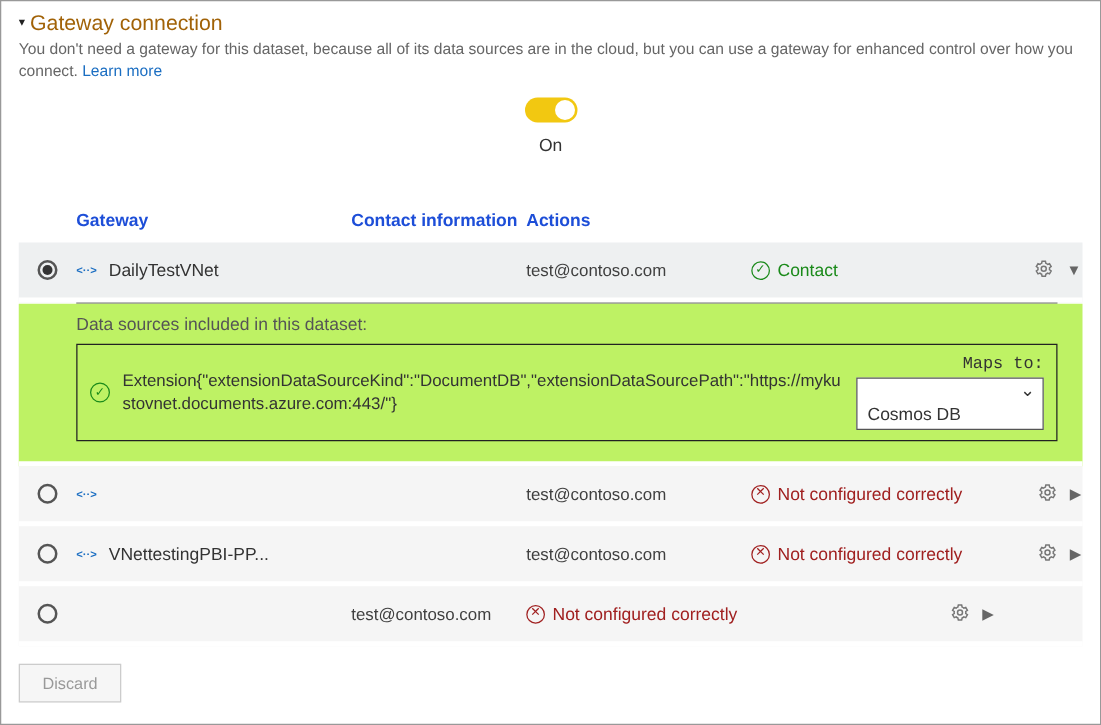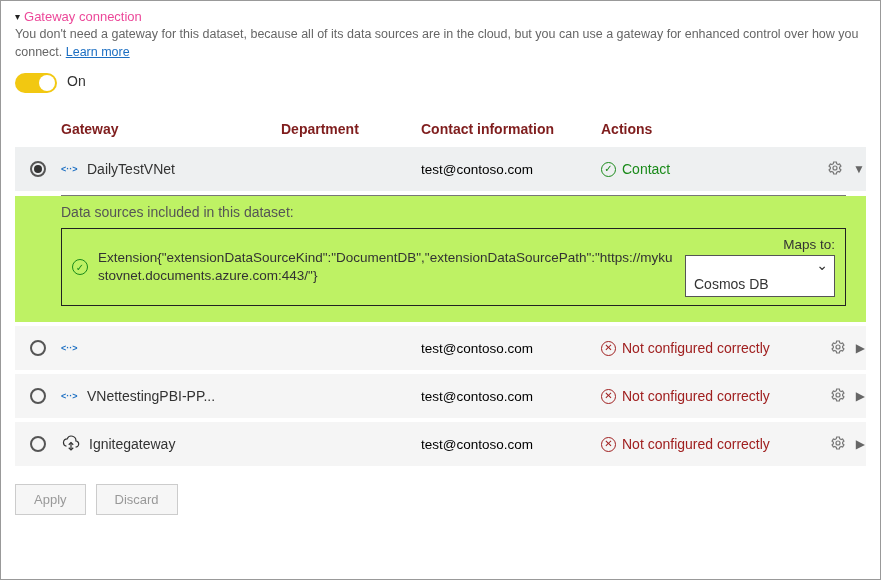--- a/index.html
+++ b/index.html
@@ -22,40 +22,41 @@
     align-items: center;
     gap: 4px;
     margin-bottom: 2px;
   }
   .caret {
     font-size: 10px;
     line-height: 1;
     color: #222;
   }
   .section-title {
-    font-size: 13px;
-    color: #ec4899;
+    font-size: 17px;
+    color: #a16207;
   }
   .desc {
     font-size: 12.5px;
     color: #666;
     line-height: 1.4;
     margin-bottom: 12px;
   }
-  .desc a { color: #1b6ec2; text-decoration: underline; cursor: pointer; }
+  .desc a { color: #1b6ec2; cursor: pointer; }
   .sub-label {
     font-size: 14px;
     color: #444;
     margin-bottom: 8px;
   }
   .toggle-row {
     display: flex;
-    align-items: flex-start;
+    align-items: center;
     gap: 10px;
-    margin-bottom: 18px;
+    margin-bottom: 34px;
+    flex-direction: column;
   }
   .toggle {
     width: 42px;
     height: 20px;
     background: #f2c811;
     border-radius: 10px;
     position: relative;
     cursor: pointer;
   }
   .toggle .knob {
@@ -72,21 +73,21 @@
   .table { width: 100%; }
   .thead, .row {
     display: grid;
     grid-template-columns: 46px 220px 140px 180px 200px 70px;
     align-items: center;
   }
   .thead {
     padding: 10px 0;
     font-weight: 600;
     font-size: 14px;
-    color: #7f1d1d;
+    color: #1d4ed8;
   }
   .thead .col-actions { text-align: left; padding-right: 6px; }
 
   .row {
     background: #f5f5f5;
     min-height: 48px;
     border-bottom: 4px solid #fff;
   }
   .row.selected { background: #eef0f1; }
   .sel-col { display:flex; justify-content:center; }
@@ -113,21 +114,21 @@
     font-size: 14px;
   }
   .vnet-icon {
     display:inline-flex;
     align-items:center;
     color:#1b6ec2;
   }
   .vnet-icon svg { width:18px; height:14px; }
   .prem-icon svg { width:20px; height:18px; }
 
-  .contact { font-size: 13.5px; color: #000000; }
+  .contact { font-size: 13.5px; color: #404040; }
   .status { display:flex; align-items:center; gap:6px; font-size:14px;}
   .status.ok { color: #1a8a1a; }
   .status.bad { color: #a02020; }
   .status .ring {
     width:15px; height:15px; border-radius:50%;
     border:1.5px solid currentColor;
     display:inline-flex; align-items:center; justify-content:center;
     font-size:10px; line-height:1;
   }
   .actions-col {
@@ -162,21 +163,21 @@
     flex:1;
     font-size: 13.5px;
     line-height:1.35;
     color:#333;
     word-break: break-all;
   }
   .maps-col {
     display:flex; flex-direction:column; align-items:flex-end; gap:3px;
     flex-shrink:0;
   }
-  .maps-label { font-size:13.5px; }
+  .maps-label { font-size:13.5px;font-family:Liberation Mono, monospace; }
   .maps-select {
     border:1px solid #555;
     padding:20px 22px 4px 8px;
     font-size:14px;
     min-width:150px;
     background:#fff;
     position:relative;
     cursor:pointer;
   }
   .maps-select::after {
@@ -216,21 +217,20 @@
     <div class="toggle">
       <div class="knob"></div>
     </div>
     <span class="toggle-text">On</span>
   </div>
 
   <div class="table">
     <div class="thead">
       <div></div>
       <div>Gateway</div>
-      <div>Department</div>
       <div>Contact information</div>
       <div class="col-actions">Actions</div>
     </div>
 
     <div id="rows-container">
         <div class="row selected">
           <div class="sel-col">
             <div class="radio checked"></div>
           </div>
           <div class="gw-name">
@@ -315,46 +315,34 @@
                 <circle cx="12" cy="12" r="3"></circle>
                 <path d="M19 12a7 7 0 0 0-.1-1.2l2-1.5-2-3.4-2.3.9a7 7 0 0 0-2-1.2L14 3h-4l-.6 2.6a7 7 0 0 0-2 1.2l-2.3-.9-2 3.4 2 1.5A7 7 0 0 0 5 12a7 7 0 0 0 .1 1.2l-2 1.5 2 3.4 2.3-.9a7 7 0 0 0 2 1.2L10 21h4l.6-2.6a7 7 0 0 0 2-1.2l2.3.9 2-3.4-2-1.5c.07-.4.1-.8.1-1.2z"></path>
               </svg></span>
             <span class="chev">▶</span>
           </div>
         </div>
         <div class="row">
           <div class="sel-col">
             <div class="radio"></div>
           </div>
-          <div class="gw-name">
-            <span class="vnet-icon prem-icon">
-              <svg viewBox="0 0 24 24" fill="none" stroke="#333" stroke-width="1.6">
-                <path d="M6 15a5 5 0 0 1 1-9.9A6 6 0 0 1 18.5 8 4 4 0 0 1 18 16"></path>
-                <path d="M12 10v9"></path>
-                <path d="M9 13l3-3 3 3"></path>
-                <path d="M9 17l3 3 3-3"></path>
-              </svg>
-            </span>
-            <span>Ignitegateway</span>
-          </div>
           <div></div>
           <div class="contact">test@contoso.com</div>
           <div class="status bad">
             <span class="ring">✕</span>
             <span>Not configured correctly</span>
           </div>
           <div class="actions-col">
             <span class="gear"><svg viewBox="0 0 24 24" fill="none" stroke="#777" stroke-width="1.8">
                 <circle cx="12" cy="12" r="3"></circle>
                 <path d="M19 12a7 7 0 0 0-.1-1.2l2-1.5-2-3.4-2.3.9a7 7 0 0 0-2-1.2L14 3h-4l-.6 2.6a7 7 0 0 0-2 1.2l-2.3-.9-2 3.4 2 1.5A7 7 0 0 0 5 12a7 7 0 0 0 .1 1.2l-2 1.5 2 3.4 2.3-.9a7 7 0 0 0 2 1.2L10 21h4l.6-2.6a7 7 0 0 0 2-1.2l2.3.9 2-3.4-2-1.5c.07-.4.1-.8.1-1.2z"></path>
               </svg></span>
             <span class="chev">▶</span>
           </div>
         </div>
       </div>
   </div>
 
   <div class="footer">
-    <button class="btn">Apply</button>
     <button class="btn">Discard</button>
   </div>
 
 </div>
 
 </body></html>

